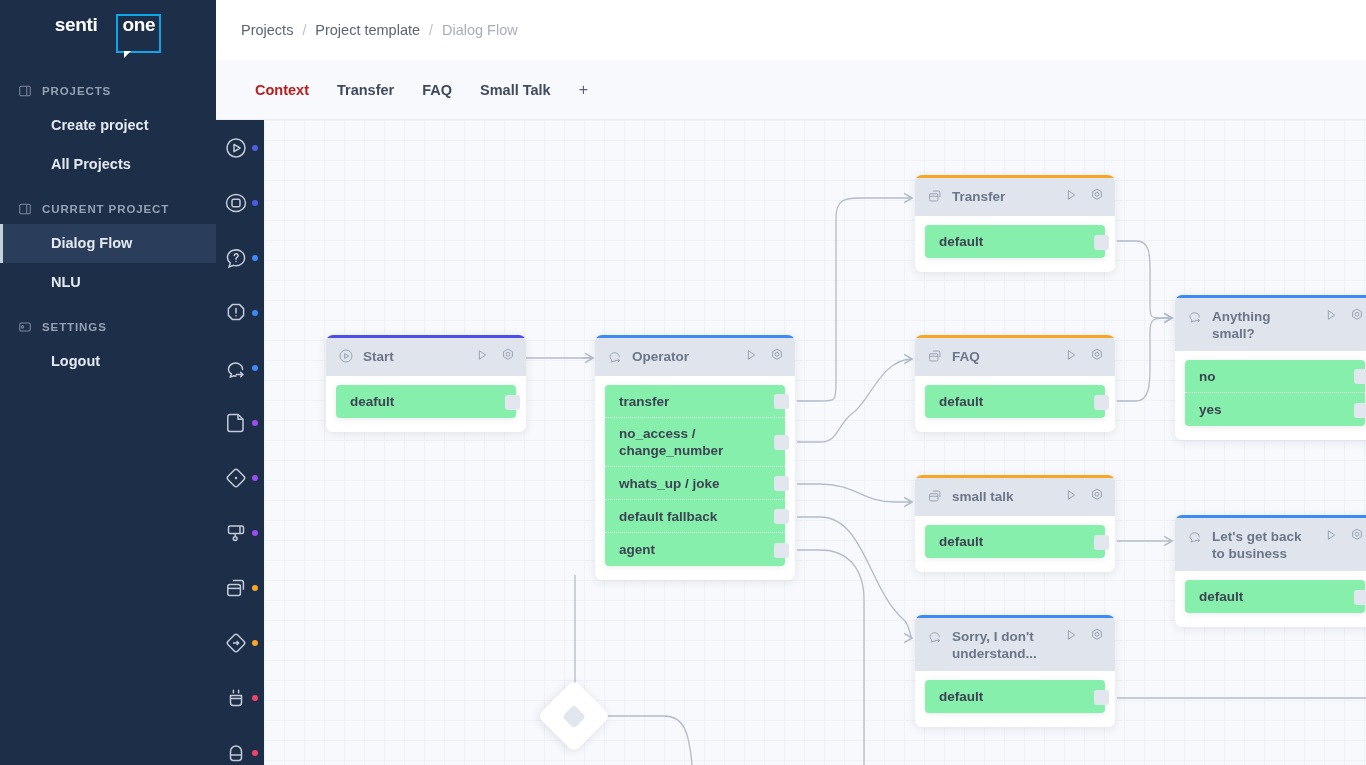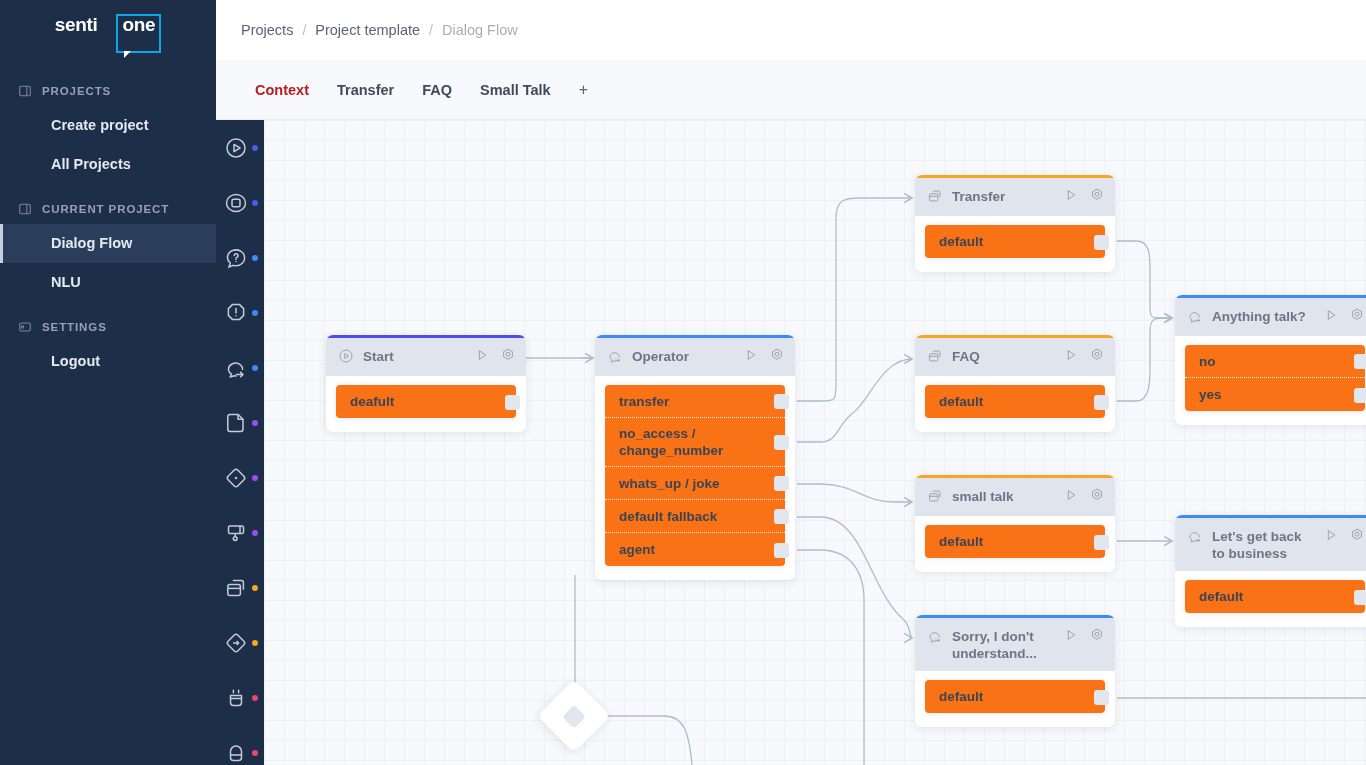--- a/index.html
+++ b/index.html
@@ -113,21 +113,21 @@
   .node-head .title{
     color:#6b7689; font-size:13.5px; font-weight:600; flex:1;
     line-height:17px; padding-top:1px;
   }
   .head-ic{ flex:0 0 16px; width:16px;height:16px; margin-top:1px;}
   .head-actions{ display:flex; align-items:center; gap:10px; margin-top:0px; }
   .head-actions svg{ display:block; cursor:pointer; }
 
   .node-body{ padding:9px 0 14px 0; }
   .rows{
-    margin:0 10px; background:#f97316; border-radius:4px;
+    margin:0 10px; background:#86efac; border-radius:4px;
     box-shadow:0 1px 6px rgba(38,52,80,0.10);
   }
   .row{
     position:relative; display:flex; align-items:center;
     min-height:33px; padding:7px 26px 7px 14px;
     font-size:13.5px; color:#3c4453; font-weight:600; line-height:17px;
     border-bottom:1px dotted #e2e7ef;
   }
   .row:last-child{ border-bottom:none; }
   .port{
@@ -583,21 +583,21 @@
           </div>
         </div>
         <div class="node" style="left: 911px; top: 175px; width: 200px;">
           <div class="node-top" style="background:#3d8bf2"></div>
           <div class="node-head">
             <span class="head-ic"><svg width="16" height="16" viewBox="0 0 24 24" fill="none" stroke="#9aa4b4" stroke-width="1.5" stroke-linecap="round" stroke-linejoin="round">
                 <path d="M18.5 13.4a7 6 0 1 0-11 4.6l-1.4 3.1 3.9-1.3a8 7 0 0 0 2 .3"></path>
                 <path d="M12.4 18.6h6.2"></path>
                 <path d="M16.6 16.4l2.2 2.2-2.2 2.2"></path>
               </svg></span>
-            <span class="title">Anything talk?</span>
+            <span class="title">Anything small?</span>
             <span class="head-actions">
               <span>
                 <svg width="16" height="16" viewBox="0 0 24 24" fill="none" stroke="#9aa4b4" stroke-width="1.5" stroke-linejoin="round">
                   <path d="M8 5.5l9.5 6.5L8 18.5z"></path>
                 </svg>
               </span>
               <span>
                 <svg width="16" height="16" viewBox="0 0 24 24" fill="none" stroke="#9aa4b4" stroke-width="1.5" stroke-linejoin="round">
                   <path d="M12 3.2l6.6 3.8v7.6L12 18.4 5.4 14.6V7z"></path>
                   <circle cx="12" cy="10.8" r="2.9"></circle>

